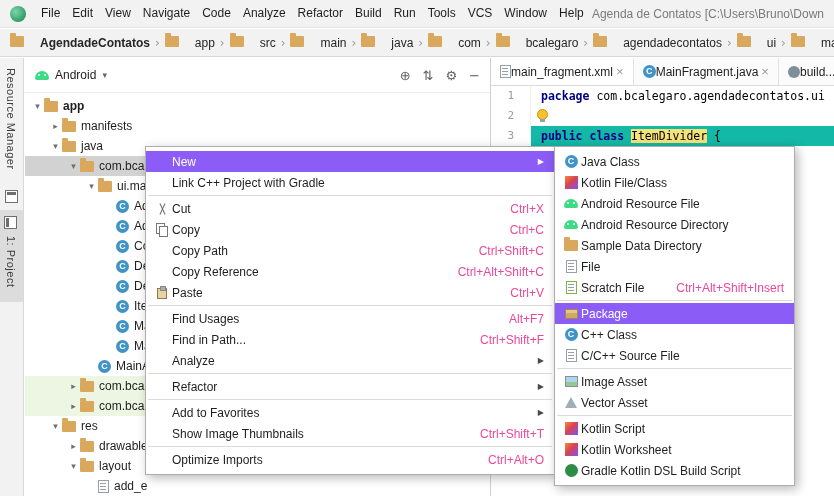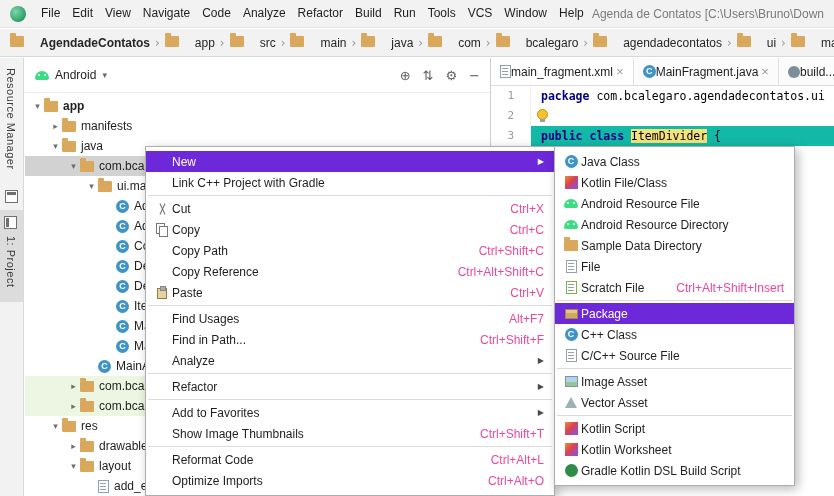--- a/index.html
+++ b/index.html
@@ -91,21 +91,21 @@
   .hl{background:#f5e27a;}
 
   
   .menu{position:absolute;background:#fff;border:1px solid #adadad;box-shadow:3px 3px 10px rgba(0,0,0,.28);padding:4px 0;z-index:20;}
   #ctx-menu{left:145px;top:146px;width:410px;}
   #new-menu{left:554px;top:146px;width:241px;}
   .mrow{height:21px;display:flex;align-items:center;padding:0 10px 0 6px;cursor:default;}
   .mico{flex:0 0 20px;display:flex;align-items:center;justify-content:center;}
   .msc{margin-left:auto;color:#ec4899;padding-left:20px;white-space:nowrap;}
   .marw{margin-left:auto;font-size:8px;color:#4a4a4a;}
-  .mrow.on{background:#6d28d9;color:#fff;}
+  .mrow.on{background:#8b5cf6;color:#fff;}
   .mrow.on .msc,.mrow.on .marw{color:#fff;}
   .msep{height:1px;background:#dbdbdb;margin:2px 2px;}
 </style>
 </head>
 <body>
 
 <div class="menubar">
   <span class="mb-logo"></span>
   <span class="mb-item">File</span>
   <span class="mb-item">Edit</span>
@@ -421,25 +421,20 @@
       <span class="marw gly">▶</span>
     </div>
   <div class="mrow">
       <span class="mico"></span>
       <span>Show Image Thumbnails</span>
       <span class="msc">Ctrl+Shift+T</span>
     </div>
   <div class="msep"></div>
   <div class="mrow">
       <span class="mico"></span>
-      <span>Reformat Code</span>
-      <span class="msc">Ctrl+Alt+L</span>
-    </div>
-  <div class="mrow">
-      <span class="mico"></span>
       <span>Optimize Imports</span>
       <span class="msc">Ctrl+Alt+O</span>
     </div>
 </div>
 
 <div class="menu" id="new-menu">
   <div class="mrow">
       <span class="mico">
         <span class="ic-class"></span>
       </span>

